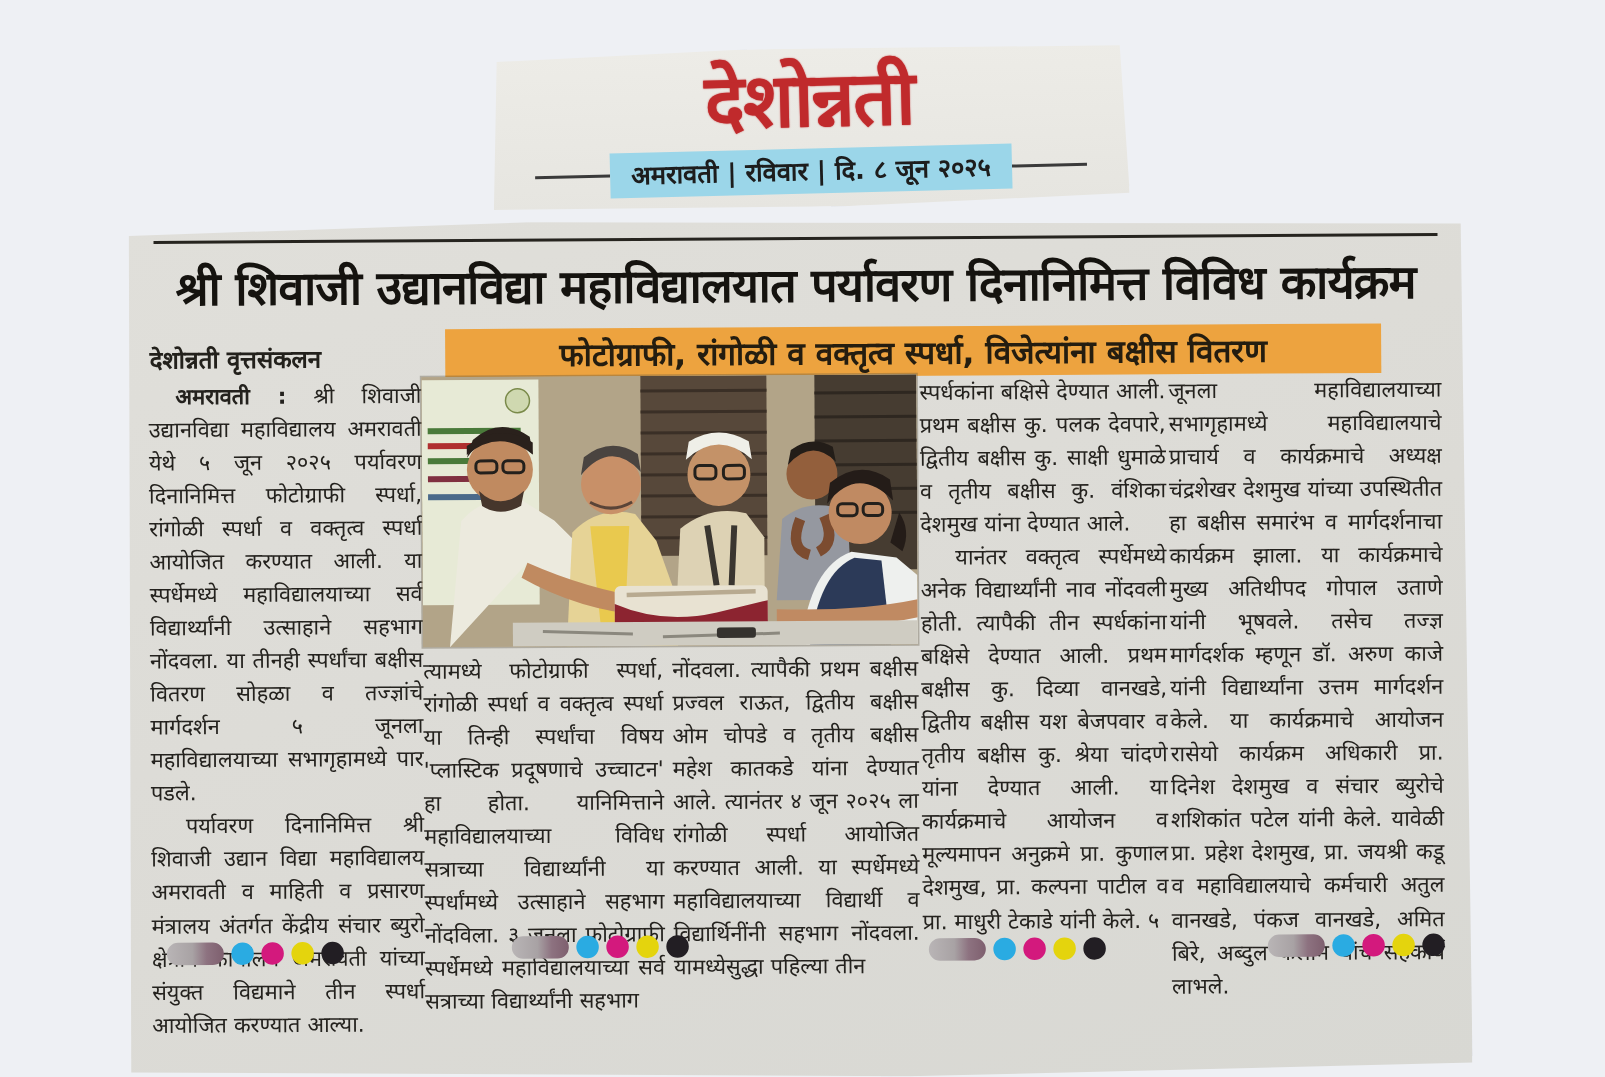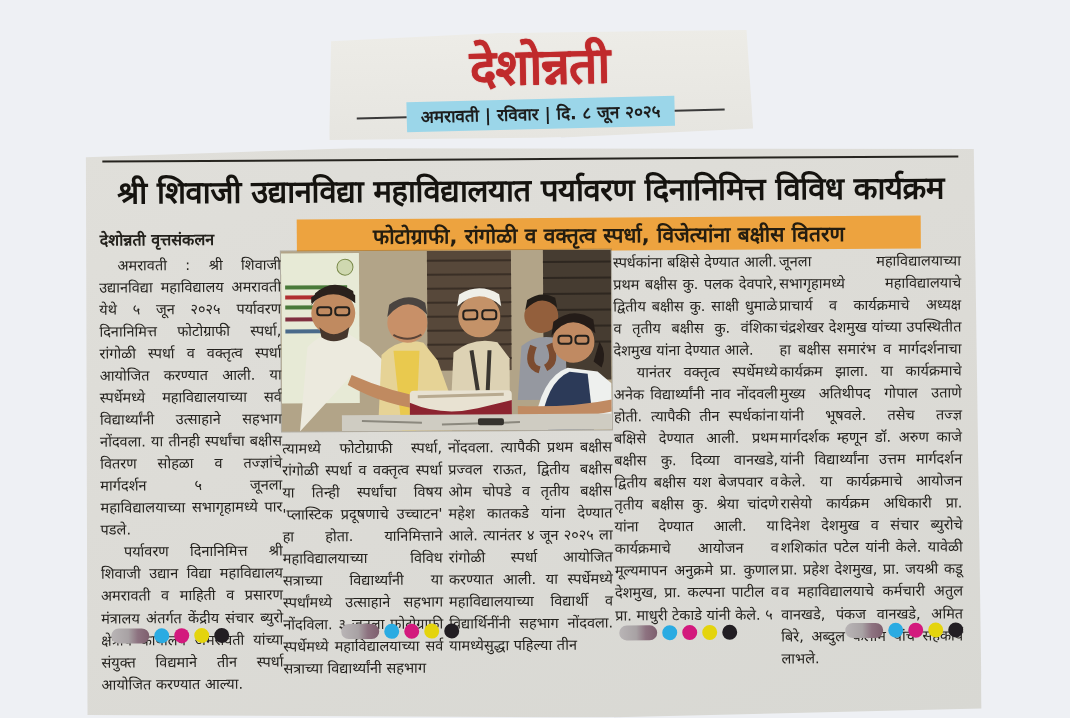--- a/index.html
+++ b/index.html
@@ -69,21 +69,21 @@
   }
 
   
   .bodytext {
     position:absolute;
     font-size:14.5px; line-height:1.52; color:#24221e;
     text-align:justify;
   }
   .bodytext p { text-indent:1.6em; }
   .bodytext p.noindent { text-indent:0; }
-  .dateline { font-weight:normal; }
+  .dateline { font-weight:bold; }
   .col1 { left:16px;  top:106px; width:182px; height:372px; }
   .col2 { left:198px; top:290px; width:160px; height:188px; }
   .col3 { left:364px; top:290px; width:164px; height:188px; }
   .col4 { left:530px; top:106px; width:164px; height:372px; }
   .col5 { left:696px; top:106px; width:182px; height:372px; }
 
   
   .photo-wrap {
     position:absolute; left:198px; top:104px; width:330px; height:180px;
     background:#b7a98c; overflow:hidden;

